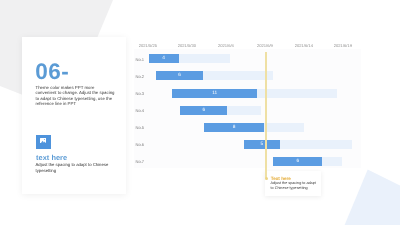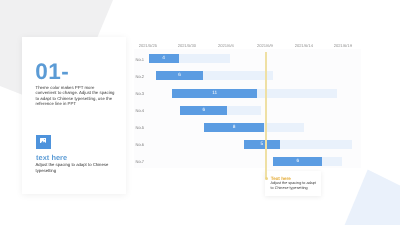--- a/index.html
+++ b/index.html
@@ -53,21 +53,21 @@
 <body>
 
 <div class="slide">
 
   <svg class="deco" viewBox="0 0 400 225">
     <polygon points="0,0 113,0 66,112 0,86" fill="#f0f0f1"></polygon>
     <polygon points="367.7,169.5 400,185.4 400,225 344.6,225" fill="#eaf1fb"></polygon>
   </svg>
 
   <div class="card-left">
-    <div class="num">01-</div>
+    <div class="num">06-</div>
     <div class="desc">Theme color makes PPT more<br>convenient to change. Adjust the spacing<br>to adapt to Chinese typesetting, use the<br>reference line in PPT</div>
     <div class="icon-box">
       <svg viewBox="0 0 32 27">
         <rect x="0" y="0" width="32" height="27" rx="1" fill="#ffffff"></rect>
         <path d="M3 27 L13 14 L19.5 22 L23.5 17 L30 27 Z" fill="#5b9be0"></path>
         <circle cx="22" cy="7.5" r="2.6" fill="#5b9be0"></circle>
       </svg>
     </div>
     <div class="ttl">text here</div>
     <div class="sub">Adjust the spacing to adapt to Chinese<br>typesetting</div>

